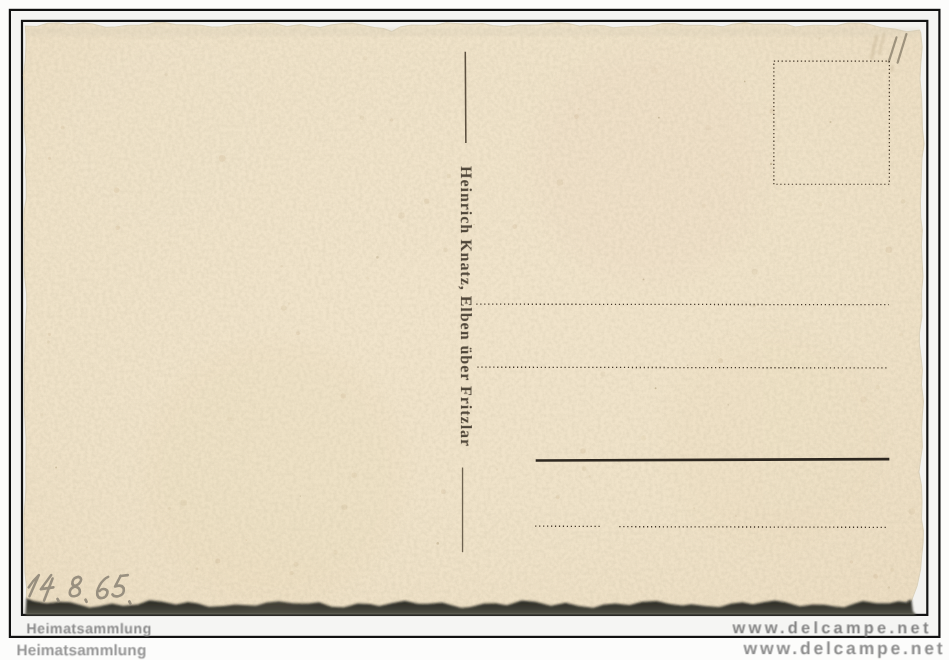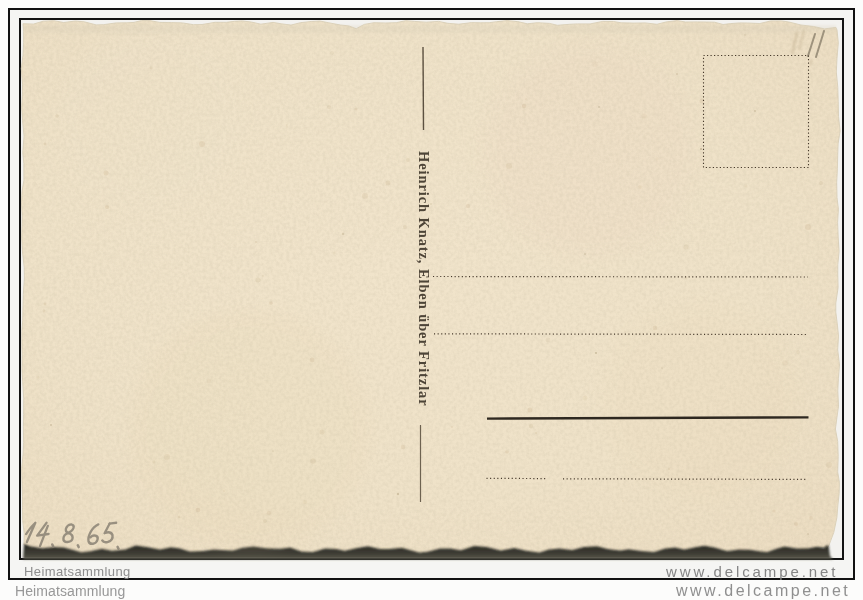--- a/index.html
+++ b/index.html
@@ -1,18 +1,18 @@
 <!DOCTYPE html>
 <html><head>
 <meta charset="utf-8">
 <style>
   html,body { margin:0; padding:0; }
   body { width:863px; height:600px; overflow:hidden; background:#fcfcfb;
          font-family:"Liberation Sans", sans-serif; position:relative; }
-  .wm { position:absolute; color:#8e8e8e; will-change:transform; transform:rotate(0.03deg); }
+  .wm { position:absolute; color:#8e8e8e; will-change:transform; transform:rotate(0.03deg);font-weight:bold; }
 </style>
 </head>
 <body>
 
 <div style="position:absolute;left:0;top:0;width:863px;height:600px;background:#fcfcfb;"></div>
 
 <div style="position:absolute;left:8px;top:8px;width:847px;height:572px;border:2px solid #111;background:#f5f5f3;box-sizing:border-box;"></div>
 
 <div style="position:absolute;left:19px;top:18px;width:825px;height:542px;border:2px solid #131313;background:#f3f2ef;box-sizing:border-box;"></div>
 

